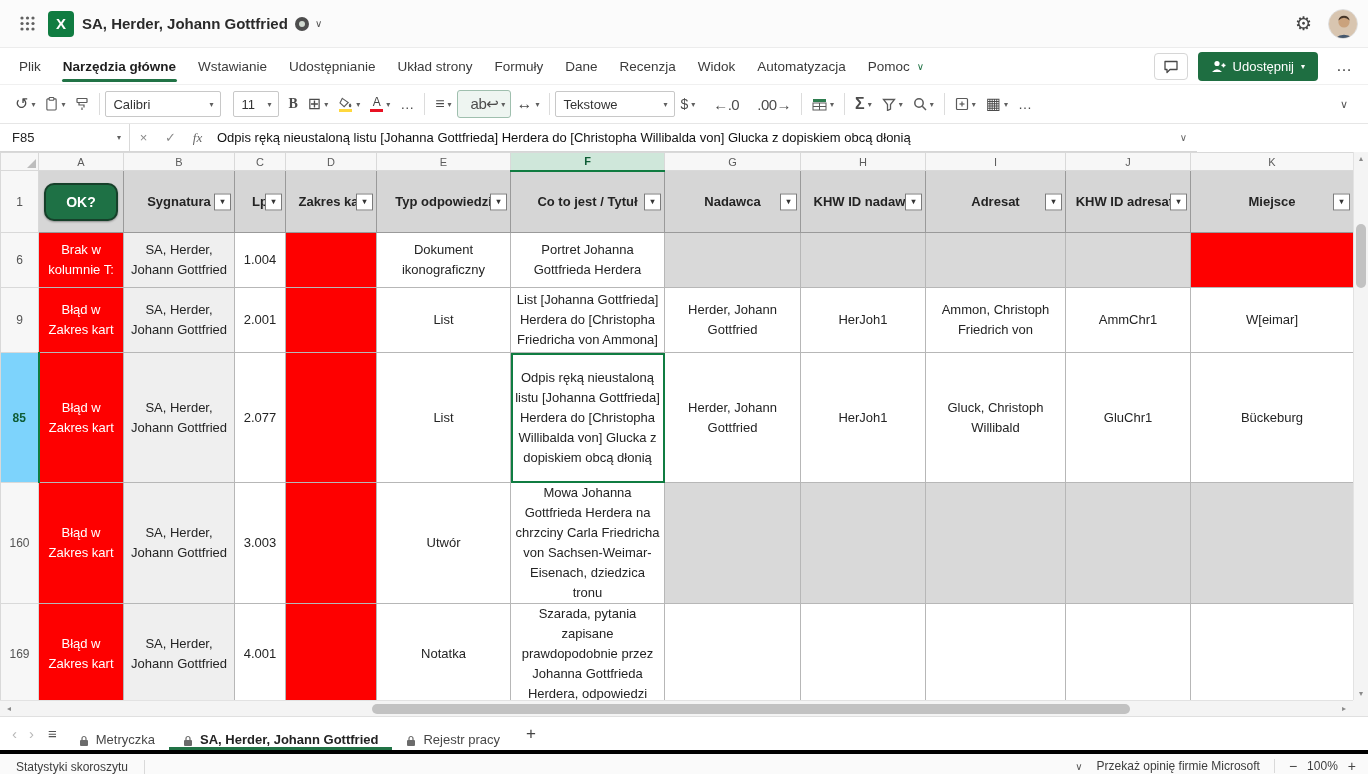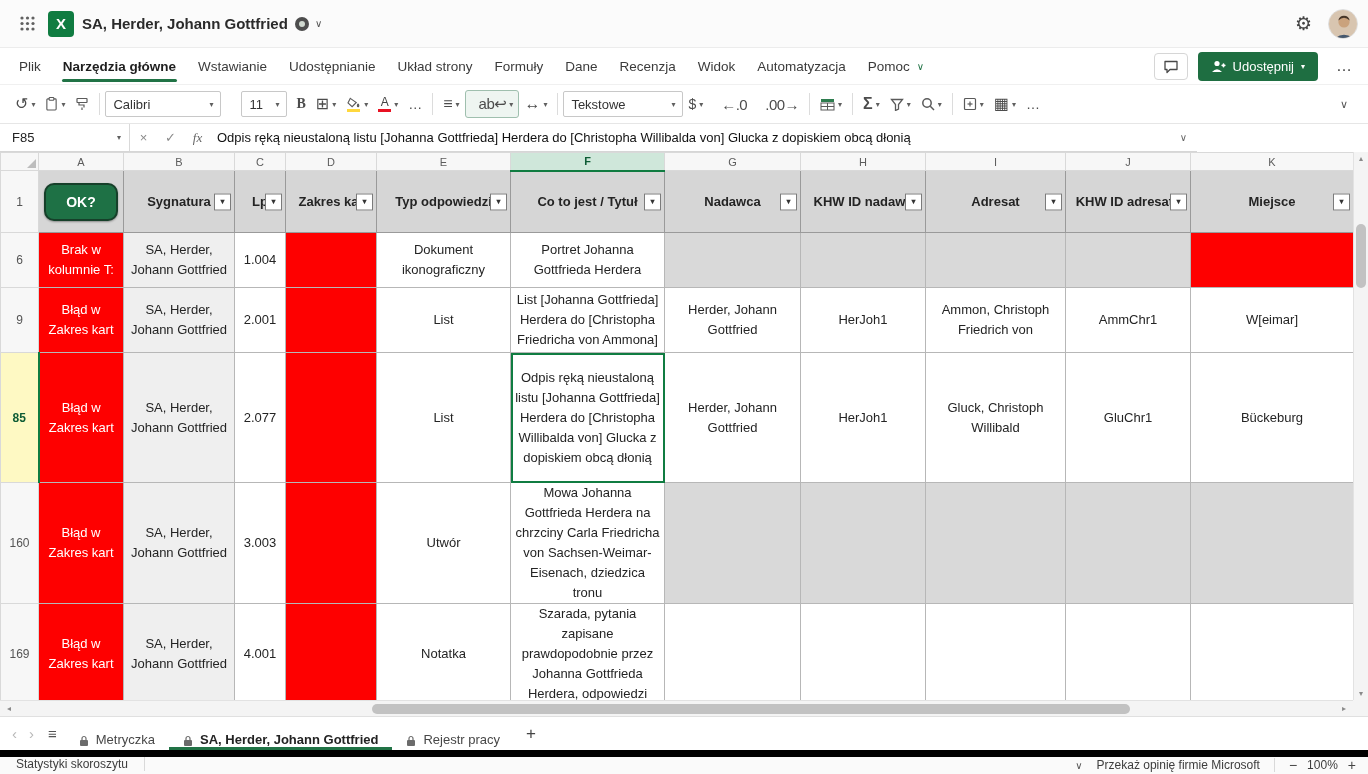--- a/index.html
+++ b/index.html
@@ -46,21 +46,21 @@
   
   .toolbar { position:absolute; top:84px; left:0; width:1368px; height:40px; background:#fff;
              border-top:1px solid #f0f0f0; border-bottom:1px solid #e6e6e6; display:flex; align-items:center; padding:0 10px; }
   .tbtn { display:flex; align-items:center; gap:3px; padding:0 5px; height:28px; border-radius:3px;
           color:#4c4c4c; font-size:14px; cursor:pointer; white-space:nowrap; }
   .tbtn.active { border:1px solid #9fbfae; background:#eef5f1; }
   .dd { font-size:8px; color:#5f5f5f; }
   .tdiv { width:1px; height:22px; background:#dcdcdc; margin:0 5px; flex:none; }
   .tsel { display:flex; align-items:center; justify-content:space-between; height:26px; border:1px solid #c8c8c8;
           border-radius:2px; padding:0 7px; font-size:13px; color:#333; background:#fff; cursor:pointer; }
-  .tsel-font { width:116px; margin-right:20px; }
+  .tsel-font { width:116px; margin-right:12px; }
   .tsel-size { width:46px; margin-right:4px; }
   .tsel-fmt { width:120px; }
   .bold-glyph { font-weight:bold; font-size:14px; font-family:"Liberation Serif",serif; }
   .iconstack { display:flex; flex-direction:column; align-items:center; gap:1px; }
   .colorbar { width:13px; height:3px; }
   .glyph16 { font-size:16px; line-height:1; }
   .sigma { font-size:16px; font-weight:600; }
   .smalltxt { font-size:15px; letter-spacing:-0.5px;padding-left:8px; }
   .toolbar-tail { margin-left:auto; display:flex; align-items:center; }
   .ribbon-collapse { font-size:11px; color:#555; padding:0 10px; cursor:pointer; }
@@ -80,21 +80,21 @@
   table { border-collapse:collapse; table-layout:fixed; width:1353px; }
   td, th { border:1px solid #b7b7b7; overflow:hidden; vertical-align:middle; text-align:center;
            font-size:13px; line-height:20px; padding:0 4px; font-weight:normal; overflow-wrap:anywhere; }
   .colrow td { border:1px solid #d9d9d9; background:#f7f7f7; color:#5c5c5c; font-size:11px;
                line-height:16px; padding:0; }
   .colrow td.sel { background:#cfe7da; color:#0e5c35; border-bottom:2px solid #107c41; font-weight:600; }
   .corner { position:relative; background:#f7f7f7; }
   .corner::after { content:""; position:absolute; right:2px; bottom:2px;
                    border-left:9px solid transparent; border-bottom:9px solid #bdbdbd; }
   .rn { background:#f7f7f7; color:#555; font-size:12px; border:1px solid #d9d9d9; }
-  .rn.sel { background:#fef9c3; color:#0e5c35; border-right:2px solid #107c41; font-weight:600; }
+  .rn.sel { background:#7dd3fc; color:#0e5c35; border-right:2px solid #107c41; font-weight:600; }
   .hdr { background:#d6d6d6; font-weight:bold; position:relative; border-color:#9a9a9a; }
   .hlbl { display:inline-block; }
   .filter-btn { position:absolute; right:3px; top:50%; transform:translateY(-50%); width:17px; height:17px;
                 border:1px solid #7b7b7b; background:#fff; display:flex; align-items:center;
                 justify-content:center; cursor:pointer; }
   .filter-btn .dd { font-size:8px; color:#333; }
   .ok-btn { background:#1e7145; border:2px solid #16402a; border-radius:10px; color:#fff; font-weight:bold;
             font-size:14px; padding:9px 20px; font-family:inherit; cursor:pointer; box-shadow:0 1px 2px rgba(0,0,0,.35); }
   .c-red { background:#fe0000; color:#fff; }
   .c-gray { background:#d9d9d9; }
@@ -117,21 +117,21 @@
               border-top:1px solid #e0e0e0; display:flex; align-items:center; padding:0 6px; }
   .snav { color:#b8b8b8; font-size:15px; padding:0 6px; cursor:pointer; }
   .sall { color:#555; font-size:15px; padding:0 8px; cursor:pointer; }
   .stab { display:flex; align-items:flex-end; gap:7px; padding:0 14px; height:100%; font-size:13px;
           color:#474747; cursor:pointer; border-bottom:3px solid transparent; }
   .stab.active { font-weight:bold; color:#232323; border-bottom:3px solid #217346; }
   .add-sheet { font-size:17px; color:#444; padding:0 12px; cursor:pointer; }
 
   
   .statusbar { position:absolute; top:750px; left:0; width:1368px; height:24px; background:#fafafa;
-               border-top:7px solid #000000; display:flex; align-items:flex-start; font-size:12px; color:#3d3d3d; }
+               border-top:4px solid #000000; display:flex; align-items:flex-end; font-size:12px; color:#3d3d3d; }
   .sb-left { padding:0 16px; cursor:pointer; }
   .sb-div { width:1px; height:14px; background:#d9d9d9; }
   .sb-right { margin-left:auto; display:flex; align-items:center; gap:14px; padding-right:12px; }
   .sb-chev { font-size:10px; color:#555; cursor:pointer; }
   .sb-link { cursor:pointer; }
   .zoom { display:flex; align-items:center; gap:10px; }
   .zbtn { font-size:14px; color:#444; cursor:pointer; }
   .zval { cursor:pointer; }
 </style>
 </head>

